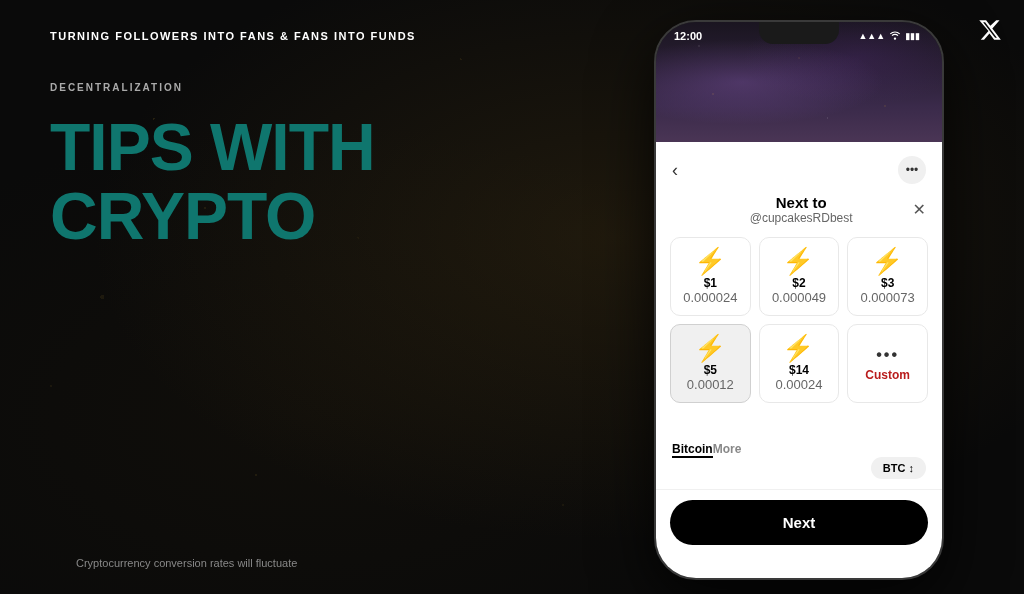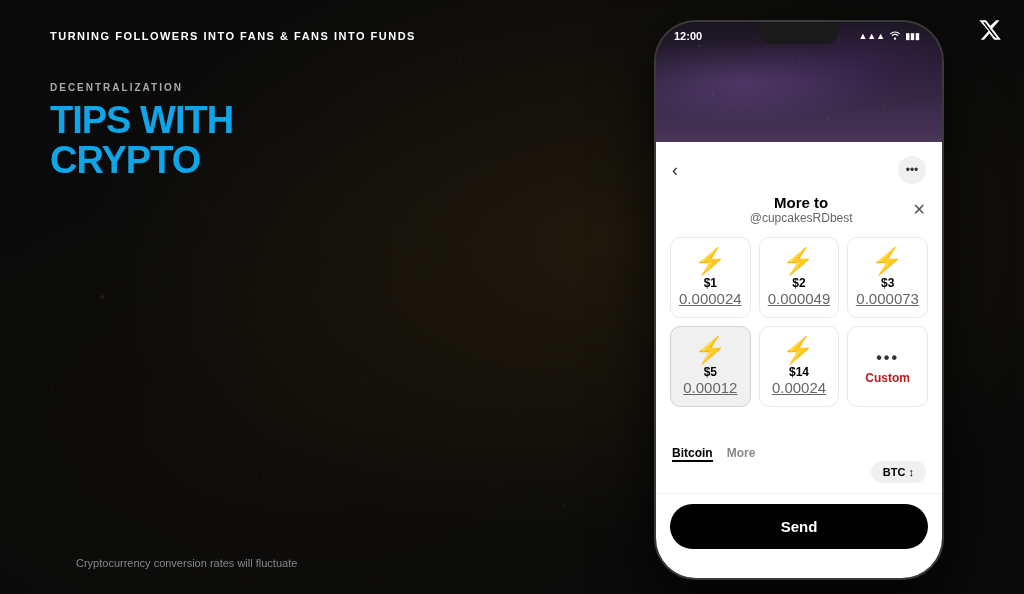--- a/index.html
+++ b/index.html
@@ -60,27 +60,28 @@
     .category-label {
       color: #aaaaaa;
       font-size: 10px;
       font-weight: 600;
       letter-spacing: 2px;
       text-transform: uppercase;
       margin-bottom: 8px;
     }
 
     .main-title {
-      color: #0ea5e9;
-      font-size: 38px;
+      color: #0f766e;
+      font-size: 66px;
       font-weight: 900;
       line-height: 1.05;
       letter-spacing: -1px;
       text-transform: uppercase;
       margin-bottom: auto;
+      margin-top: 12px;
     }
 
     .disclaimer {
       color: #888888;
       font-size: 11px;
       position: absolute;
       bottom: 25px;
       left: 56px;
     }
 
@@ -265,23 +266,22 @@
       margin-bottom: 2px;
     }
 
     .amount-usd {
       font-size: 12px;
       font-weight: 700;
       color: #000;
     }
 
     .amount-btc {
-      font-size: 15px;
+      font-size: 13px;
       color: #666;
-      text-decoration: underline;
     }
 
     .custom-dots {
       font-size: 16px;
       font-weight: 700;
       color: #333;
       letter-spacing: 2px;
     }
 
     .custom-label {
@@ -294,21 +294,21 @@
     .currency-row {
       display: flex;
       align-items: center;
       justify-content: space-between;
       padding: 6px 16px 10px;
       border-bottom: 1px solid #f0f0f0;
     }
 
     .currency-tabs {
       display: flex;
-      gap: 14px;
+      gap: 0;
     }
 
     .currency-tab {
       font-size: 12px;
       font-weight: 600;
       cursor: pointer;
     }
 
     .currency-tab.active {
       color: #000;
@@ -405,21 +405,21 @@
         <div class="nav-more">
           <span>•••</span>
         </div>
       </div>
 
       
       <div class="send-to-section">
         <div style="display:flex;align-items:center;justify-content:center;gap:60px;position:relative;">
           <div style="width:20px;"></div>
           <div>
-            <div class="send-to-title">More to</div>
+            <div class="send-to-title">Next to</div>
             <div class="send-to-username">@cupcakesRDbest</div>
           </div>
           <div class="close-btn">✕</div>
         </div>
       </div>
 
       
       <div class="amount-grid">
 
         <div class="amount-item">
@@ -464,17 +464,17 @@
         <div class="currency-tabs">
           <div class="currency-tab active">Bitcoin</div>
           <div class="currency-tab inactive">More</div>
         </div>
         <div class="btc-badge">
           <span>BTC ↕</span>
         </div>
       </div>
 
       
-      <button class="next-button">Send</button>
+      <button class="next-button">Next</button>
 
     </div>
   </div>
 </div>
 
 </body></html>

